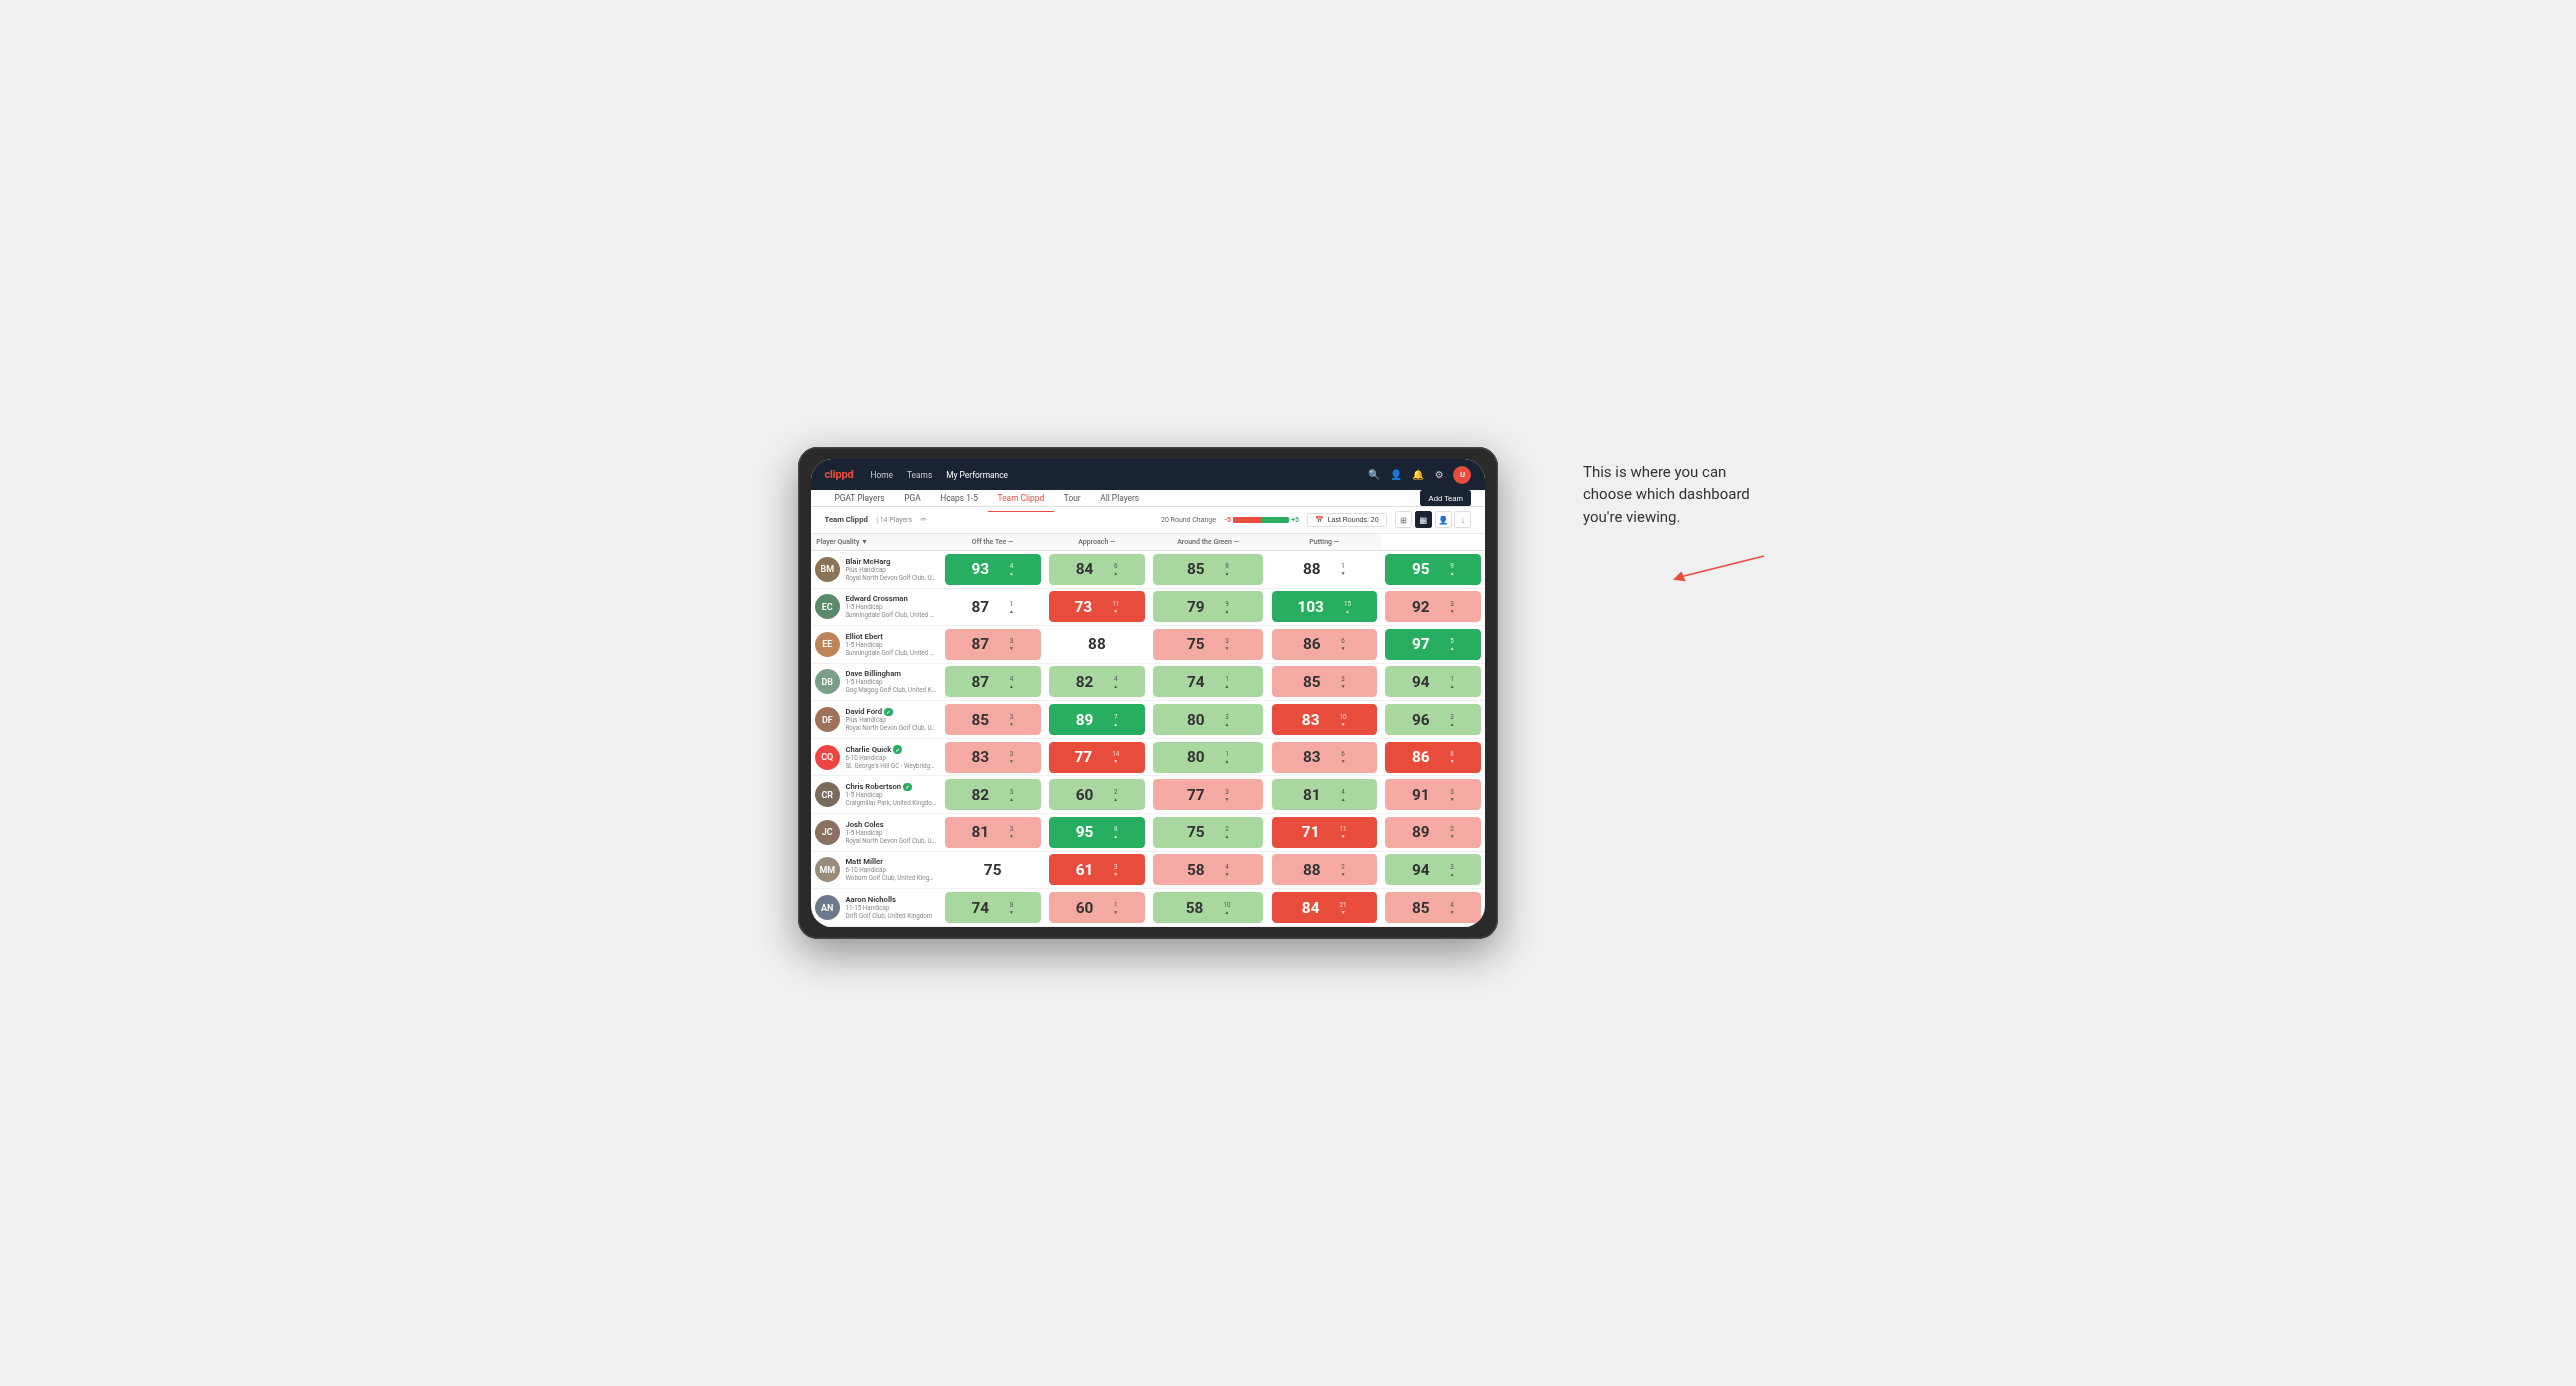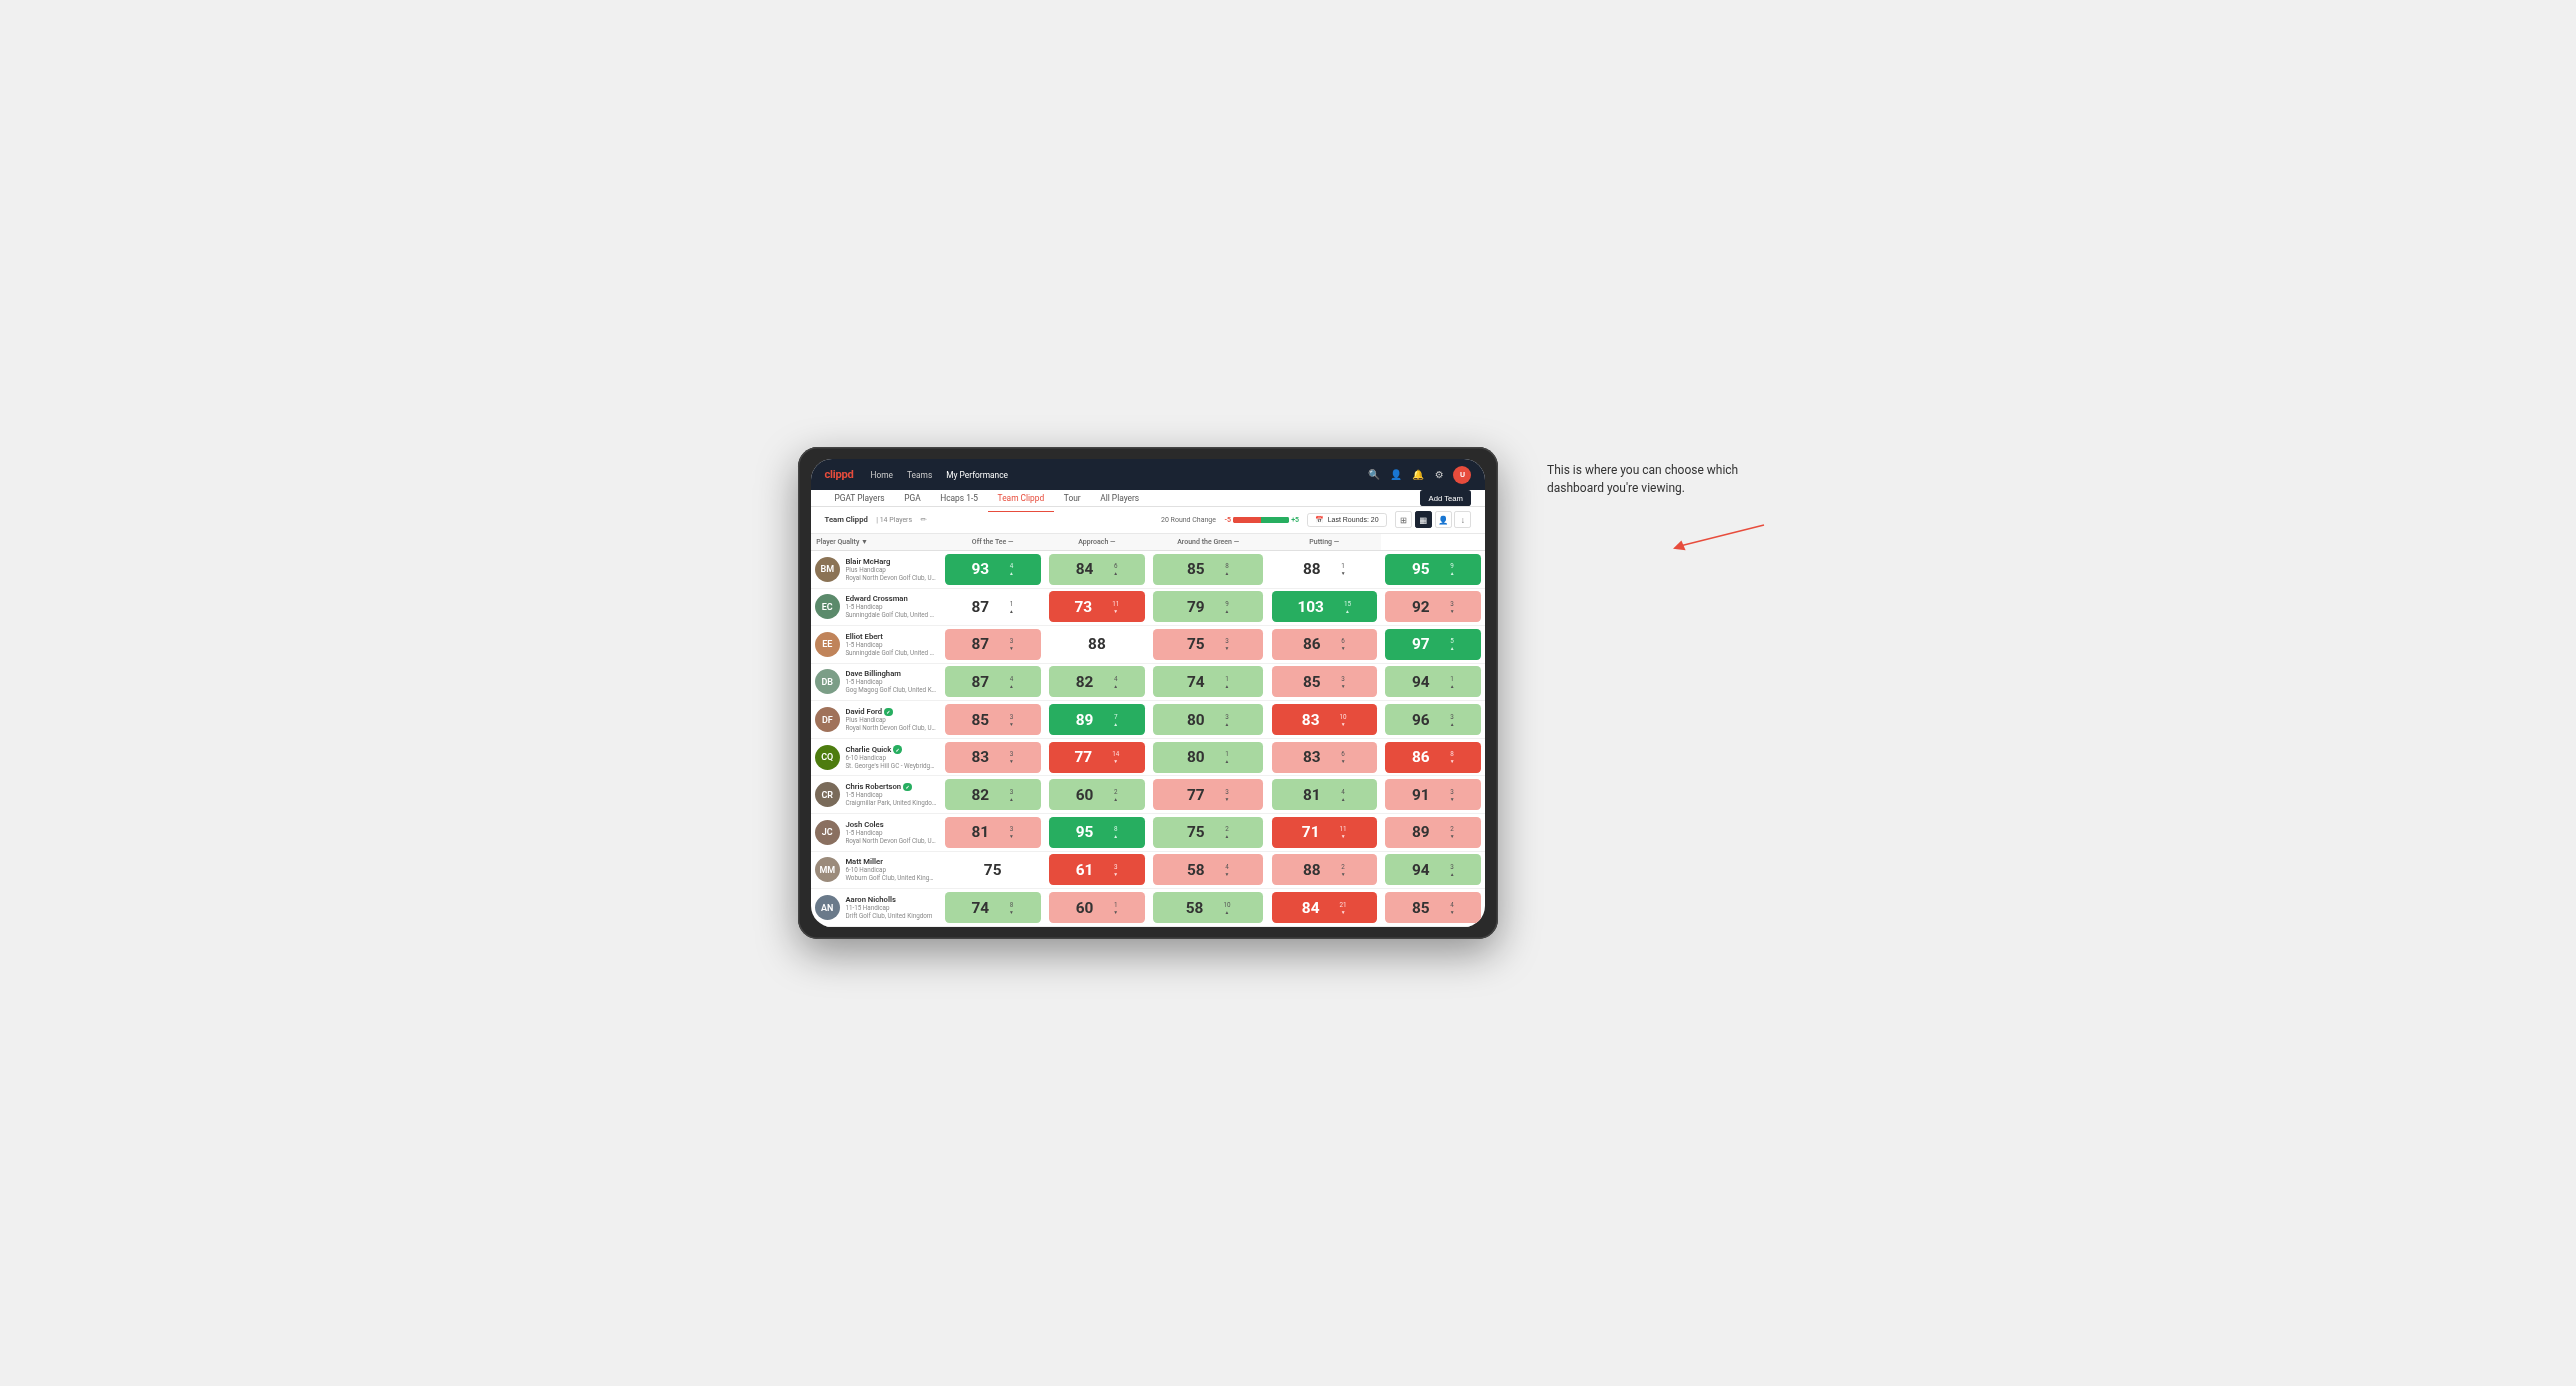--- a/index.html
+++ b/index.html
@@ -338,25 +338,26 @@
     .bg-white .score-main { color: #333; }
 
     
     .right-panel {
       width: 238px;
       flex-shrink: 0;
       padding-top: 14px;
     }
 
     .annotation-text {
-      font-size: 12px;
+      font-size: 15px;
       color: #333;
       line-height: 1.5;
       margin-bottom: 21px;
       padding-left: 7px;
+      margin-left: 36px;
     }
 
     .dashboard-items {
       list-style: none;
       padding: 0;
     }
 
     .dashboard-item {
       font-size: 12.6px;
       font-weight: 500;
@@ -734,21 +735,21 @@
         <div class="score-change">
                       <span>3</span>
                       <span class="arrow">▲</span>
                     </div>
       </div>
     </td>
               </tr>
               <tr>
                 <td>
     <div class="player-cell">
-      <div class="player-avatar" style="background:#4d7c0f">CQ</div>
+      <div class="player-avatar" style="background:#ef4444">CQ</div>
       <div class="player-info">
         <div class="player-name">Charlie Quick<span class="verified-badge">✓</span></div>
         <div class="player-handicap">6-10 Handicap</div>
         <div class="player-club">St. George's Hill GC - Weybridge - Surrey, Uni...</div>
       </div>
     </div>
   </td>
                 <td class="score-cell">
       <div class="score-box bg-red-light">
         <span class="score-main">83</span>

